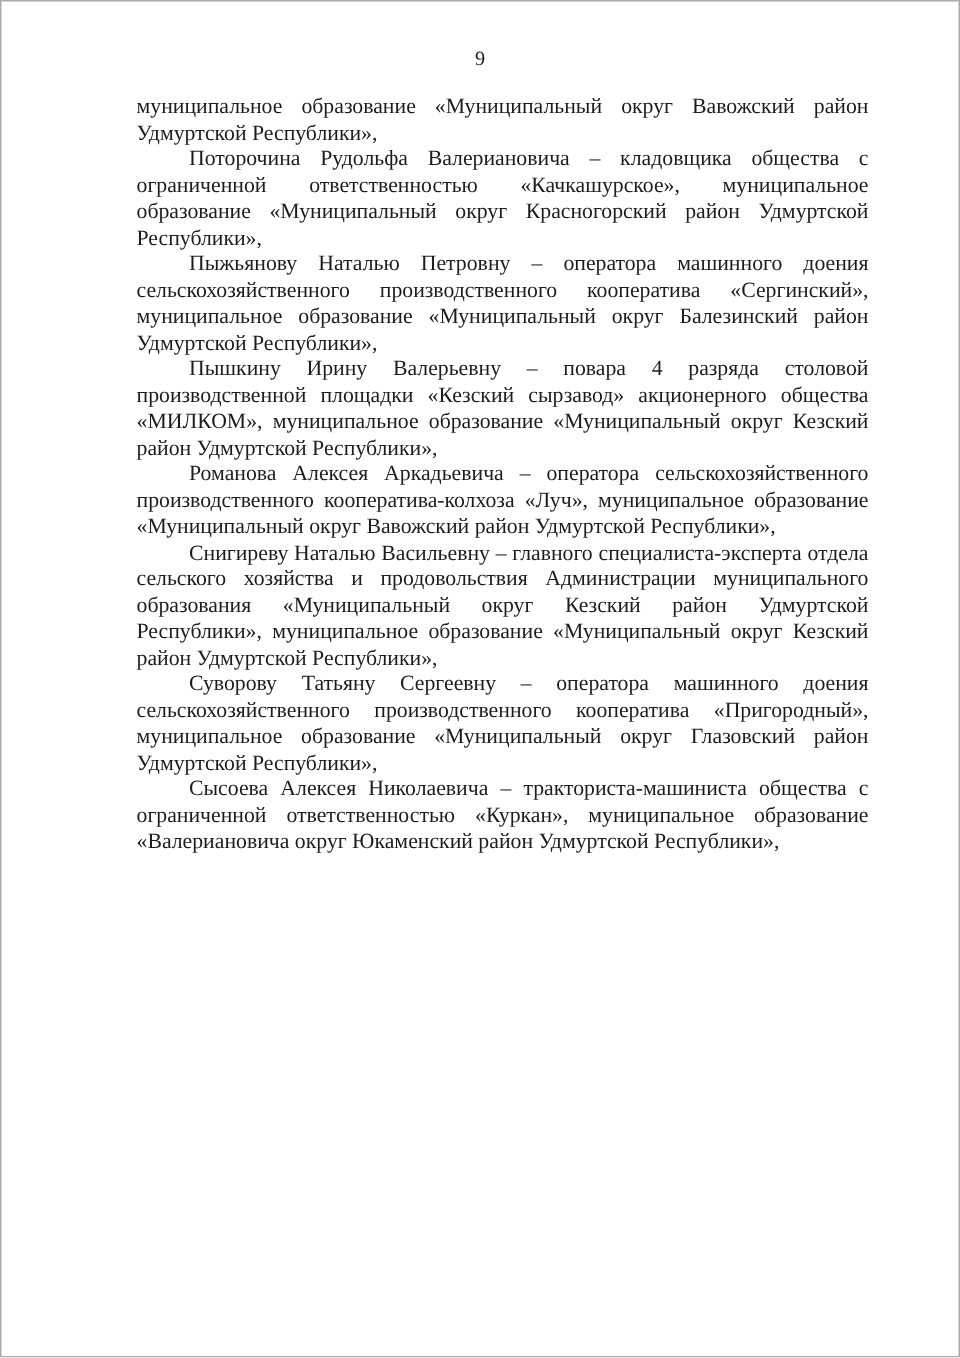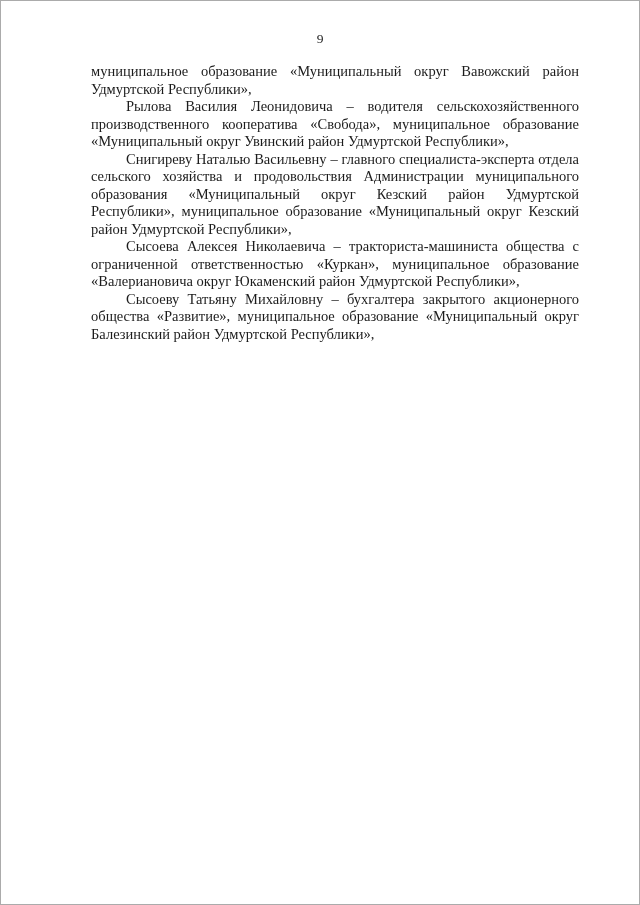--- a/index.html
+++ b/index.html
@@ -40,18 +40,21 @@
   }
 </style>
 </head>
 <body>
 
 <div class="page">
   <div class="page-number">9</div>
 
   <div class="content">
     <p class="continuation">муниципальное образование «Муниципальный округ Вавожский район Удмуртской Республики»,</p>
-    <p>Рылова Василия Леонидовича – водителя сельскохозяйственного производственного кооператива «Свобода», муниципальное образование «Муниципальный округ Увинский район Удмуртской Республики»,</p>
+    <p>Поторочина Рудольфа Валериановича – кладовщика общества с ограниченной ответственностью «Качкашурское», муниципальное образование «Муниципальный округ Красногорский район Удмуртской Республики»,</p>
+    <p>Пыжьянову Наталью Петровну – оператора машинного доения сельскохозяйственного производственного кооператива «Сергинский», муниципальное образование «Муниципальный округ Балезинский район Удмуртской Республики»,</p>
+    <p>Пышкину Ирину Валерьевну – повара 4 разряда столовой производственной площадки «Кезский сырзавод» акционерного общества «МИЛКОМ», муниципальное образование «Муниципальный округ Кезский район Удмуртской Республики»,</p>
+    <p>Романова Алексея Аркадьевича – оператора сельскохозяйственного производственного кооператива-колхоза «Луч», муниципальное образование «Муниципальный округ Вавожский район Удмуртской Республики»,</p>
     <p>Снигиреву Наталью Васильевну – главного специалиста-эксперта отдела сельского хозяйства и продовольствия Администрации муниципального образования «Муниципальный округ Кезский район Удмуртской Республики», муниципальное образование «Муниципальный округ Кезский район Удмуртской Республики»,</p>
+    <p>Суворову Татьяну Сергеевну – оператора машинного доения сельскохозяйственного производственного кооператива «Пригородный», муниципальное образование «Муниципальный округ Глазовский район Удмуртской Республики»,</p>
     <p>Сысоева Алексея Николаевича – тракториста-машиниста общества с ограниченной ответственностью «Куркан», муниципальное образование «Валериановича округ Юкаменский район Удмуртской Республики»,</p>
-    <p>Сысоеву Татьяну Михайловну – бухгалтера закрытого акционерного общества «Развитие», муниципальное образование «Муниципальный округ Балезинский район Удмуртской Республики»,</p>
   </div>
 </div>
 
 </body></html>

